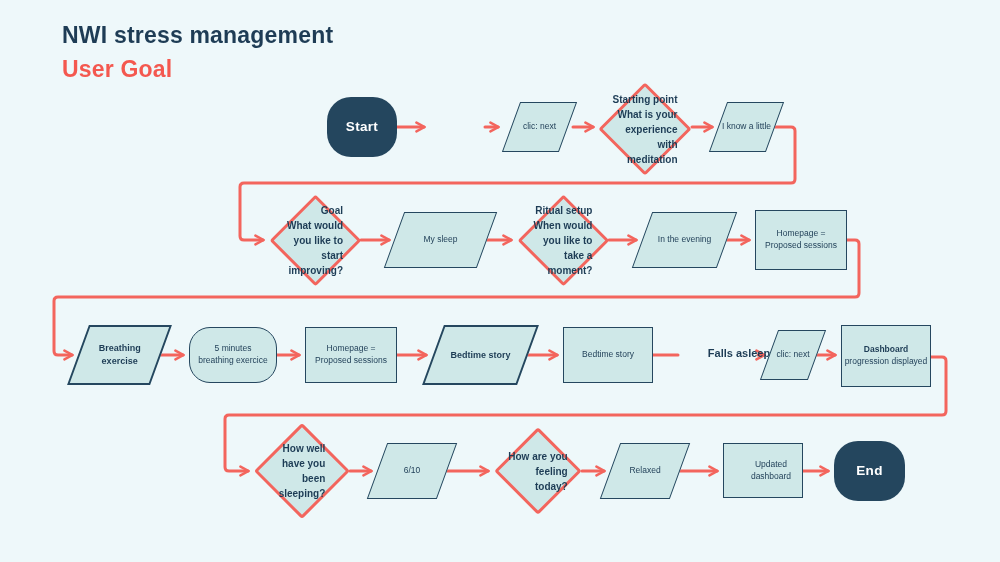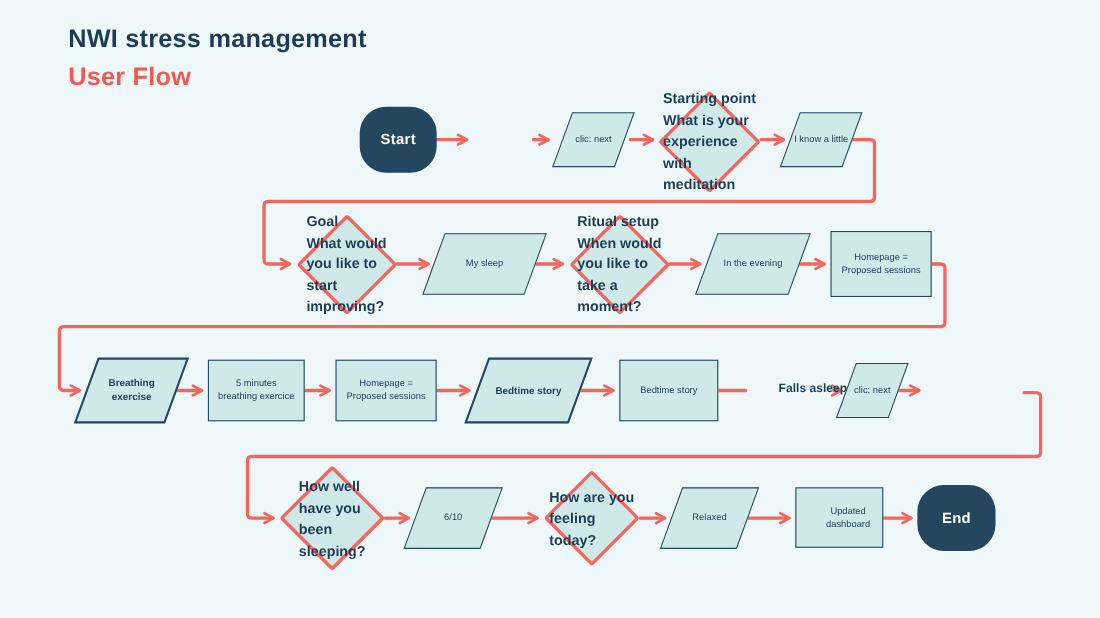--- a/index.html
+++ b/index.html
@@ -23,22 +23,22 @@
     background:#24465e; border:none; color:#ffffff;
     font-weight:bold; font-size:13.5px; border-radius:24px; letter-spacing:.3px;
   }
   .diamond { position:absolute; }
   .dshape {
     position:absolute; box-sizing:border-box; transform:rotate(45deg);
     background:#cfe8e8; border:3px solid #f3655d; border-radius:3px;
   }
   .dlabel {
     position:absolute; left:0; top:0; right:0; bottom:0;
-    display:flex; align-items:center; justify-content:center; text-align:left;
-    font-weight:bold; font-size:13px; line-height:1.5; color:#1d3c55; white-space:pre-line;
+    display:flex; align-items:center; justify-content:center; text-align:right;
+    font-weight:bold; font-size:10px; line-height:1.5; color:#1d3c55; white-space:pre-line;
   }
   .title-block { position:absolute; left:50px; top:22px; }
   .title { font-size:23px; font-weight:800; color:#1e3c55; letter-spacing:.2px; }
   .subtitle { font-size:23px; font-weight:800; color:#f4584f; margin-top:7px; letter-spacing:.2px; }
   .two-line .ttl { font-weight:bold; display:block; }
   .two-line .sub { display:block; }
   .edge-label {
     position:absolute; left:688px; top:347px; width:78px; text-align:center;
     font-weight:bold; font-size:11px; color:#1d3c55;
   }
@@ -76,21 +76,21 @@
       <path d="M338,471 L359,471" marker-end="url(#ah)"></path>
       <path d="M435,471 L476,471" marker-end="url(#ah)"></path>
       <path d="M570,471 L592,471" marker-end="url(#ah)"></path>
       <path d="M668,471 L705,471" marker-end="url(#ah)"></path>
       <path d="M791,471 L816,471" marker-end="url(#ah)"></path>
     </g>
   </svg>
 
   <div class="title-block">
     <div class="title">NWI stress management</div>
-    <div class="subtitle">User Flow</div>
+    <div class="subtitle">User Goal</div>
   </div>
 
   <div class="node terminal" style="left:315px; top:97px; width:70px; height:60px;">Start</div>
 
 
   <div class="node para" style="left:499px; top:102px; width:57px; height:50px;">
     <span class="plabel">clic: next</span>
   </div>
 
   <div class="diamond" style="left:586px; top:82px; width:94px; height:94px;">
@@ -132,38 +132,42 @@
     <span class="plabel">In the evening</span>
   </div>
 
   <div class="node rect" style="left:743px; top:210px; width:92px; height:60px;">Homepage =
 Proposed sessions</div>
 
   <div class="node para thick" style="left:66px; top:325px; width:83px; height:60px;">
     <span class="plabel">Breathing exercise</span>
   </div>
 
-  <div class="node rect" style="left:177px; top:327px; width:88px; height:56px;">5 minutes
+  <div class="node rect" style="left:177px; top:327px; width:88px; height:56px;border-radius:21px;">5 minutes
 breathing exercice</div>
 
   <div class="node rect" style="left:293px; top:327px; width:92px; height:56px;">Homepage =
 Proposed sessions</div>
 
   <div class="node para thick" style="left:421px; top:325px; width:95px; height:60px;">
     <span class="plabel">Bedtime story</span>
   </div>
 
   <div class="node rect" style="left:551px; top:327px; width:90px; height:56px;">Bedtime story</div>
 
   <div class="edge-label">Falls asleep</div>
 
   <div class="node para" style="left:757px; top:330px; width:48px; height:50px;">
     <span class="plabel">clic: next</span>
   </div>
 
+  <div class="node rect two-line" style="left:829px; top:325px; width:90px; height:62px; flex-direction:column;">
+    <span class="ttl">Dashboard</span>
+    <span class="sub">progression displayed</span>
+  </div>
 
   <div class="diamond" style="left:242px; top:423px; width:96px; height:96px;">
     <div class="dshape" style="left:14px; top:14px; width:68px; height:68px;"></div>
     <div class="dlabel">How well
 have you
 been
 sleeping?</div>
   </div>
 
   <div class="node para" style="left:365px; top:443px; width:70px; height:56px;">

